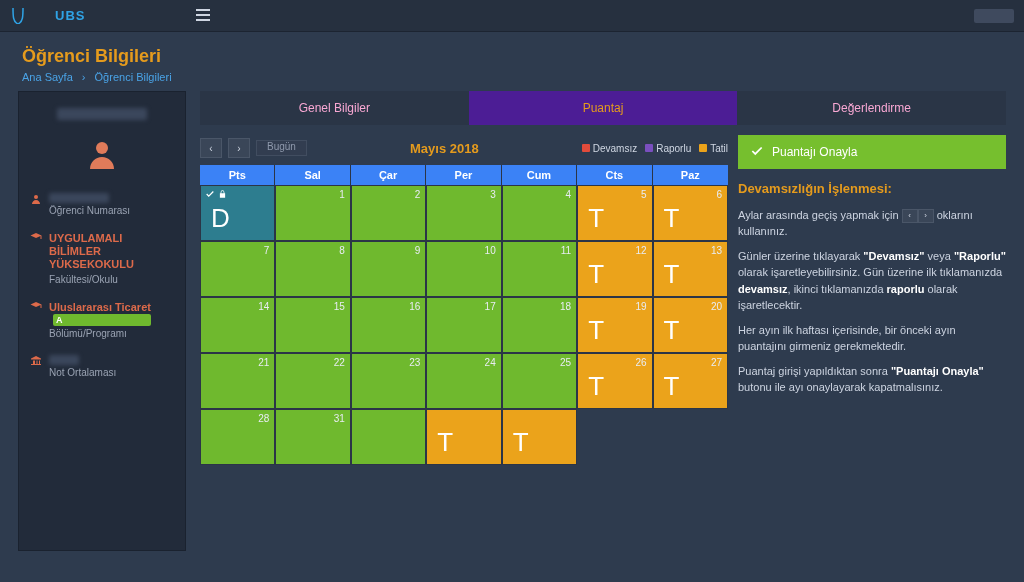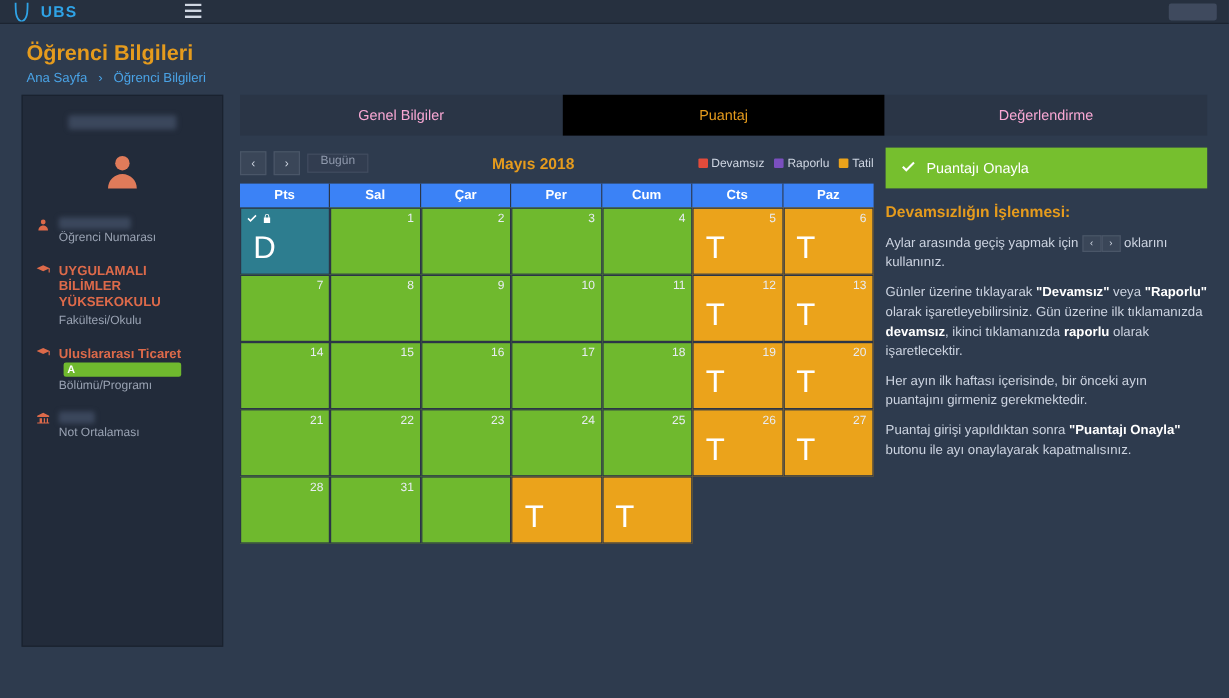--- a/index.html
+++ b/index.html
@@ -1,18 +1,18 @@
 <!DOCTYPE html>
 <html><head>
 <meta charset="utf-8">
 <style>
   * { box-sizing: border-box; margin: 0; padding: 0; }
   html, body { width: 1024px; height: 582px; font-family: "Segoe UI", Arial, sans-serif; background: #2e3b4e; color: #dfe3ea; overflow: hidden; font-size: 12px; }
   
-  .topbar { height: 20px; background: #26303f; display: flex; align-items: center; padding: 0 10px; border-bottom: 1px solid #1c2431; }
+  .topbar { height: 32px; background: #26303f; display: flex; align-items: center; padding: 0 10px; border-bottom: 1px solid #1c2431; gap: 21px; }
   .brand-icon { width: 16px; height: 16px; margin-right: 8px; display: inline-flex; align-items: center; justify-content: center; }
   .brand-text { color: #2fa3e6; font-weight: 600; letter-spacing: 1px; font-size: 13px; }
   .topbar-menu { margin-left: 90px; color: #b7bfcd; font-size: 14px; }
   .topbar-right { margin-left: auto; width: 40px; height: 14px; background: #3f4a5e; border-radius: 2px; }
   
   .page-header { padding: 14px 22px 8px 22px; }
   .page-title { color: #e59b1d; font-size: 18px; font-weight: 600; }
   .breadcrumb { margin-top: 4px; font-size: 11px; color: #4aa3e6; }
   .breadcrumb .sep { margin: 0 6px; color: #4aa3e6; }
   
@@ -25,21 +25,21 @@
   .info-item .icn { width: 14px; flex: 0 0 14px; color: #dd6a4a; display: flex; justify-content: center; }
   .info-item .txt .main { color: #dd6a4a; font-size: 11px; font-weight: 600; line-height: 1.2; }
   .info-item .txt .sub { color: #9aa3b3; font-size: 10px; margin-top: 2px; }
   .info-item .redacted { display:inline-block; height:10px; width:60px; background:#3b475c; filter:blur(2px); border-radius:2px; }
   .badge-a { display:inline-block; background:#6fb92e; color:#fff; font-size:9px; padding:0 3px; border-radius:2px; margin-left:4px; line-height:12px; vertical-align:middle;}
   
   .main { flex: 1; display: flex; flex-direction: column; gap: 0; }
   
   .tabs { display: flex; background: #2a3546; height: 34px; }
   .tab { flex: 1; display: flex; align-items: center; justify-content: center; font-size: 12px; color: #f9a8d4; cursor: pointer; }
-  .tab.active { background: #000000; color: #e59b1d; }
+  .tab.active { background: #4c1d95; color: #e59b1d; }
   
   .panel-row { display: flex; gap: 10px; margin-top: 10px; }
   .calendar-wrap { flex: 1; display: flex; flex-direction: column; }
   .right-col { width: 268px; display: flex; flex-direction: column; gap: 10px; }
   
   .cal-toolbar { display: flex; align-items: center; gap: 6px; height: 26px; margin-bottom: 4px; }
   .nav-btn { width: 22px; height: 20px; background: #3a4658; border: 1px solid #4a5668; display:flex;align-items:center;justify-content:center; color:#cfd6e2; font-size:10px; cursor:pointer;}
   .today-btn { height: 16px; padding: 0 10px; background: #323d50; border: 1px solid #414d60; color:#8f99ac; font-size:10px; cursor:pointer;}
   .cal-title { flex: 1; text-align: center; color: #e59b1d; font-weight: 600; font-size: 13px; }
   .legend { display:flex; gap:8px; font-size:10px; color:#cfd6e2; }

